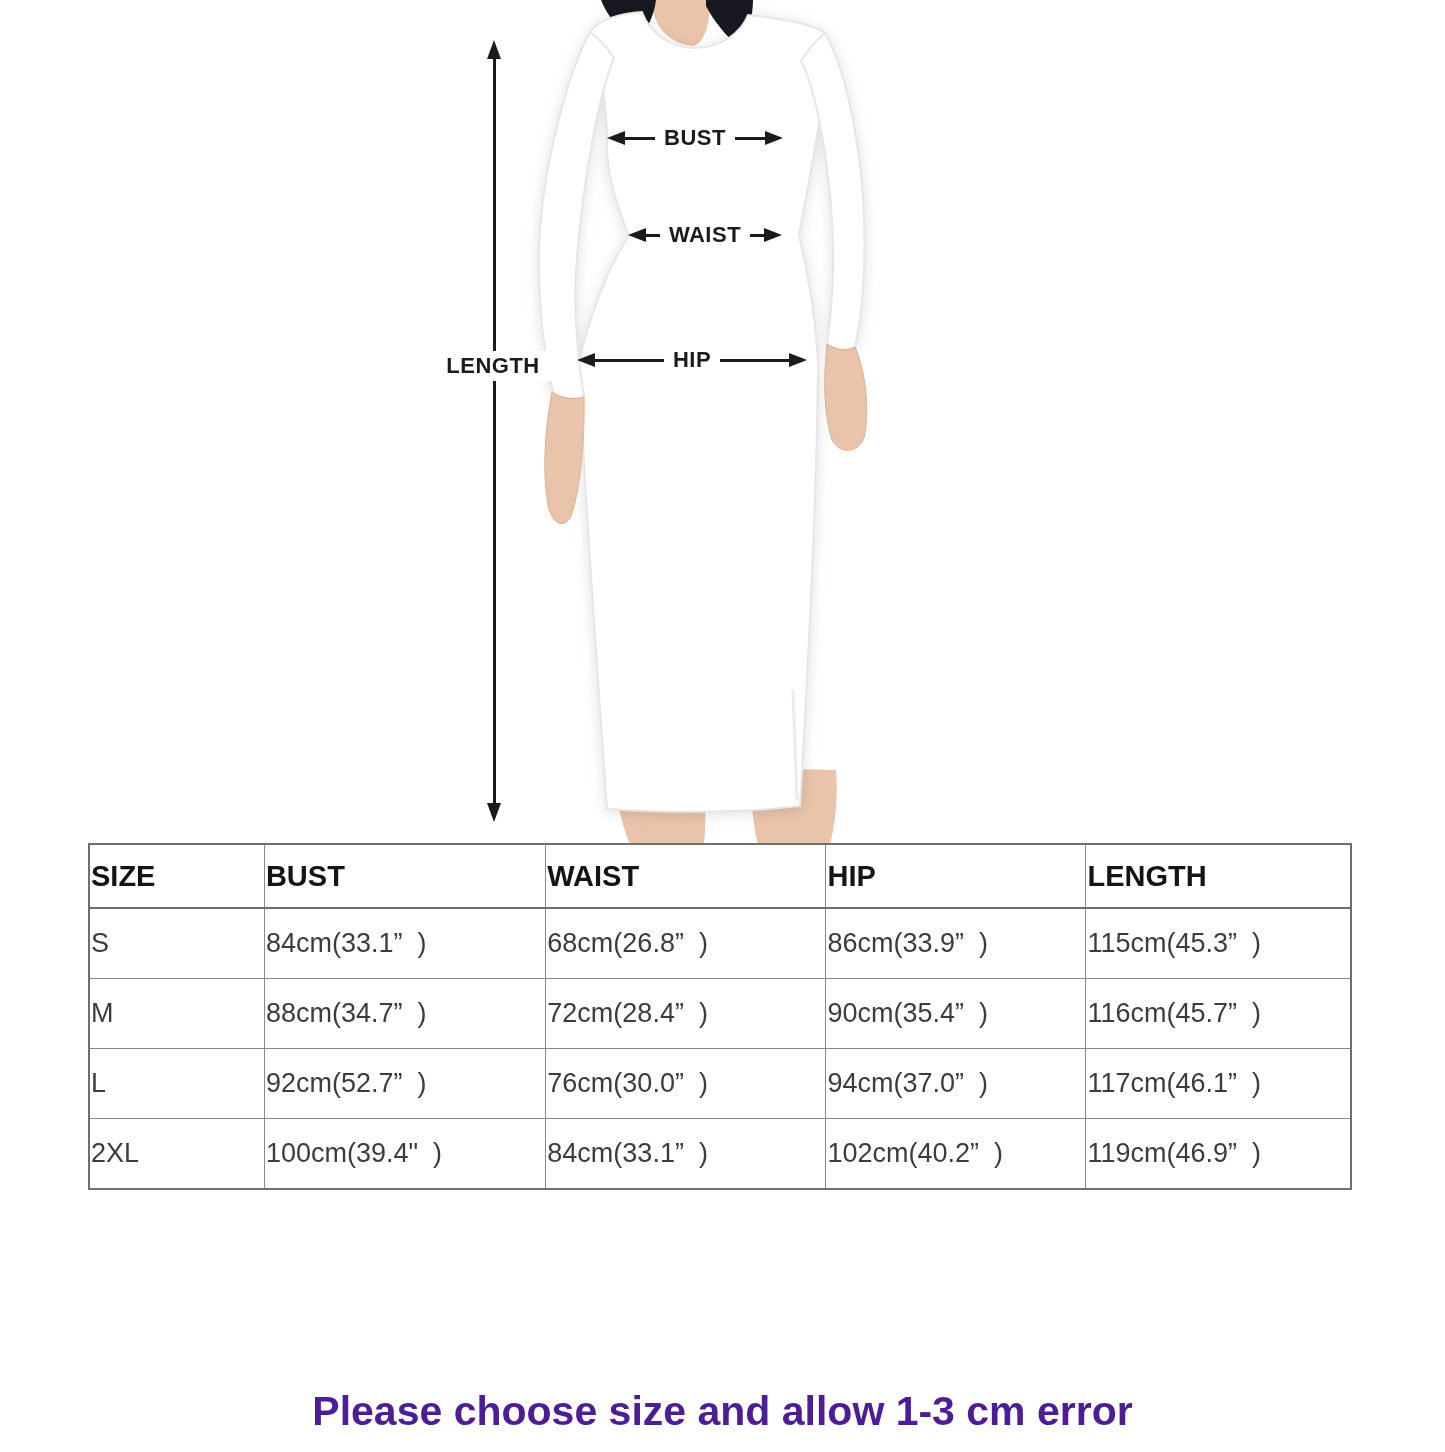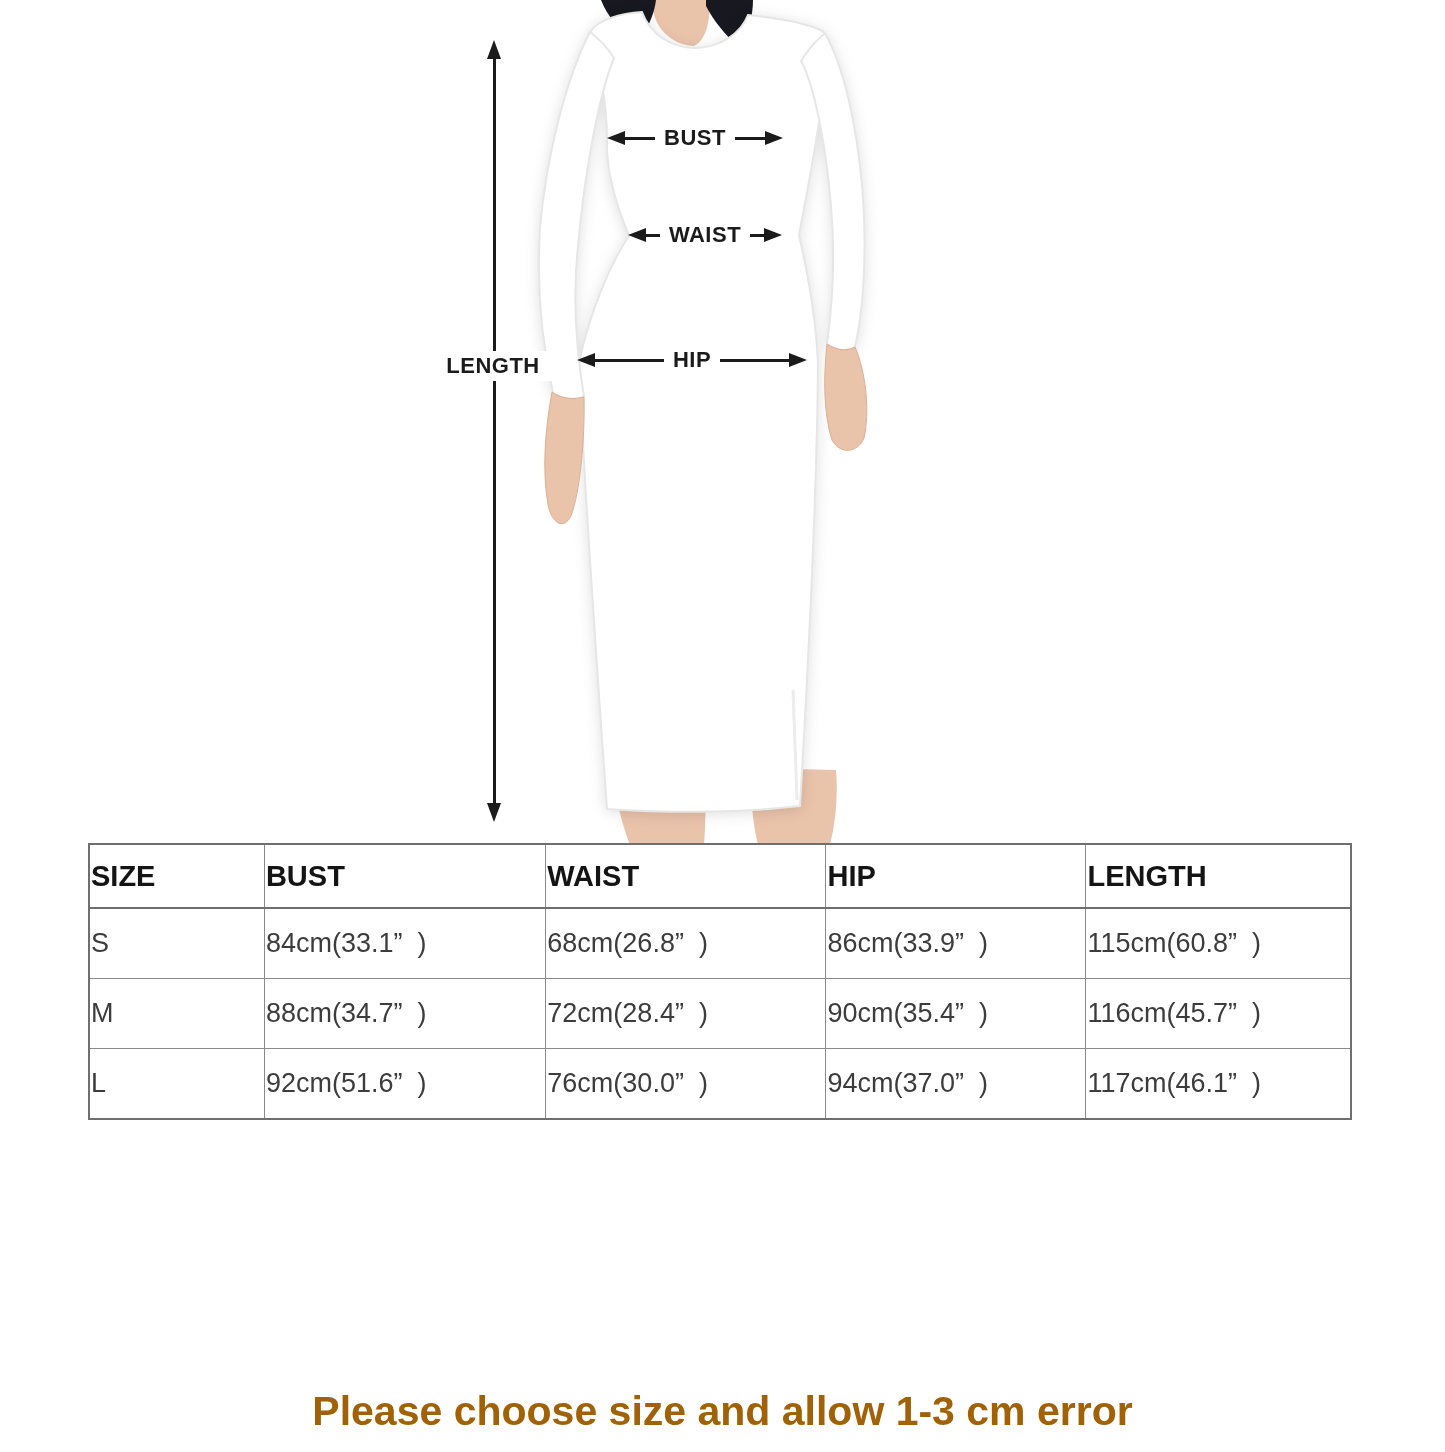--- a/index.html
+++ b/index.html
@@ -66,21 +66,21 @@
   }
   .size-table th {
     height:60px; font-size:29px; font-weight:bold; color:#141414;
     border-bottom:2px solid #6f6f6f;
   }
   .size-table td { height:67px; font-size:27px; font-weight:normal; color:#3c3c3c; }
 
   
   .size-note {
     position:absolute; left:0; top:1388px; width:100%;
-    text-align:center; font-size:41px; font-weight:bold; color:#a16207;
+    text-align:center; font-size:41px; font-weight:bold; color:#4c1d95;
   }
 </style>
 </head>
 <body>
 
 <div class="figure-area">
 
   <svg class="model-svg" width="1445" height="845" viewBox="0 0 1445 845">
 
     <g>
@@ -178,33 +178,40 @@
         <th>HIP</th>
         <th>LENGTH</th>
       </tr>
     </thead>
     <tbody>
       <tr>
         <td>S</td>
         <td>84cm(33.1”  )</td>
         <td>68cm(26.8”  )</td>
         <td>86cm(33.9”  )</td>
-        <td>115cm(60.8”  )</td>
+        <td>115cm(45.3”  )</td>
       </tr>
       <tr>
         <td>M</td>
         <td>88cm(34.7”  )</td>
         <td>72cm(28.4”  )</td>
         <td>90cm(35.4”  )</td>
         <td>116cm(45.7”  )</td>
       </tr>
       <tr>
         <td>L</td>
-        <td>92cm(51.6”  )</td>
+        <td>92cm(52.7”  )</td>
         <td>76cm(30.0”  )</td>
         <td>94cm(37.0”  )</td>
         <td>117cm(46.1”  )</td>
       </tr>
+      <tr>
+        <td>2XL</td>
+        <td>100cm(39.4"  )</td>
+        <td>84cm(33.1”  )</td>
+        <td>102cm(40.2”  )</td>
+        <td>119cm(46.9”  )</td>
+      </tr>
     </tbody>
   </table>
 </div>
 
 <div class="size-note">Please choose size and allow 1-3 cm error</div>
 
 </body></html>

